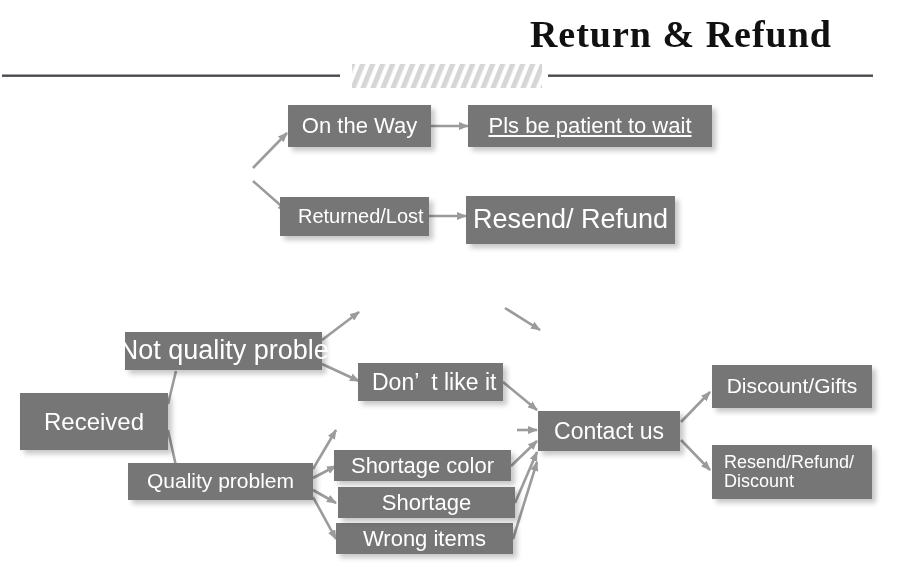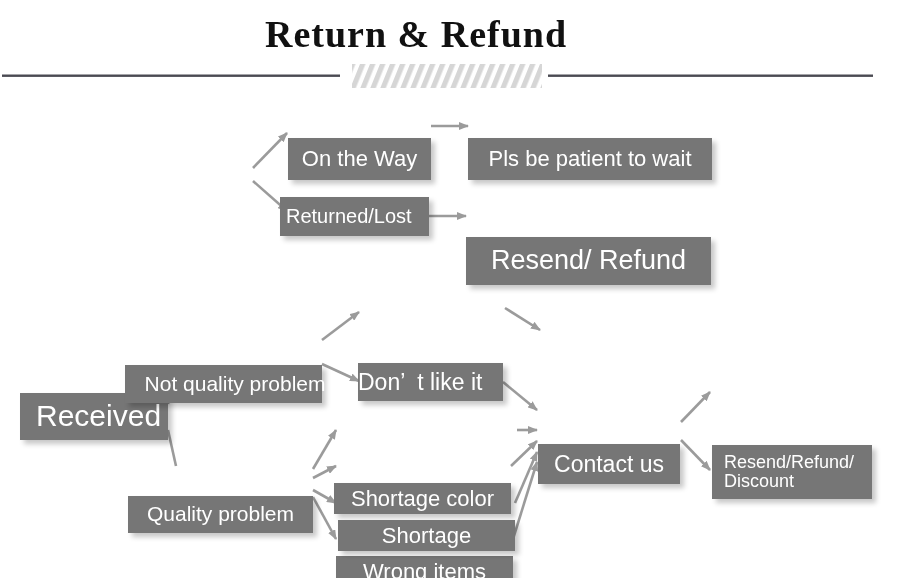--- a/index.html
+++ b/index.html
@@ -17,21 +17,21 @@
     background: #ffffff;
     overflow: hidden;
   }
 
   
   #title {
     position: absolute;
     left: 0;
     top: 12px;
     width: 832px;
-    text-align: center;
+    text-align: right;
     font-family: "Liberation Serif", serif;
     font-size: 38px;
     font-weight: bold;
     letter-spacing: 1px;
     color: #111111;
     white-space: pre;
   }
   #divider {
     position: absolute;
     left: 0;
@@ -47,21 +47,21 @@
     color: #ffffff;
     box-sizing: border-box;
     display: flex;
     align-items: center;
     box-shadow: 4px 4px 5px rgba(0,0,0,0.22);
     font-family: "Liberation Sans", sans-serif;
     white-space: pre;
     line-height: 1.08;
     overflow: visible;
   }
-  .node.center { justify-content: center; margin-top: 33px; }
+  .node.center { justify-content: center; }
   .node.left   { justify-content: flex-start; }
 
   
   #connectors {
     position: absolute;
     left: 0;
     top: 0;
     width: 900px;
     height: 578px;
     pointer-events: none;
@@ -118,41 +118,42 @@
       <path d="M513,539 L537,462" marker-end="url(#ah)"></path>
 
       <path d="M681,422 L710,392" marker-end="url(#ah)"></path>
       <path d="M681,440 L710,470" marker-end="url(#ah)"></path>
     </g>
   </svg>
 
 
   <div class="node center" style="left:288px; top:105px; width:143px; height:42px; font-size:22px;">On the Way</div>
 
-  <div class="node center" style="left:468px; top:105px; width:244px; height:42px; font-size:22px;">Pls be patient to wait</div>
+  <div class="node center" style="left:468px; top:105px; width:244px; height:42px; font-size:22px;text-decoration:underline;">Pls be patient to wait</div>
 
-  <div class="node left" style="left:280px; top:197px; width:149px; height:39px; padding-left:6px; font-size:20px;">Returned/Lost</div>
+  <div class="node left" style="left:280px; top:197px; width:149px; height:39px; padding-left:18px; font-size:20px;">Returned/Lost</div>
 
-  <div class="node center" style="left:466px; top:204px; width:245px; height:48px; font-size:27px;">Resend/ Refund</div>
+  <div class="node center" style="left:466px; top:196px; width:209px; height:48px; font-size:27px;">Resend/ Refund</div>
 
-  <div class="node left" style="left:20px; top:393px; width:148px; height:47px; padding-left:16px; font-size:30px;">Received</div>
+  <div class="node left" style="left:20px; top:393px; width:148px; height:57px; padding-left:24px; font-size:24px;">Received</div>
 
-  <div class="node center" style="left:125px; top:332px; width:197px; height:38px; font-size:21px;padding-left:23px;">Not quality problem</div>
+  <div class="node center" style="left:125px; top:332px; width:197px; height:38px; font-size:27px;padding-left:23px;">Not quality problem</div>
 
   <div class="node center" style="left:128px; top:463px; width:185px; height:37px; font-size:21px;">Quality problem</div>
 
 
-  <div class="node left" style="left:358px; top:363px; width:145px; height:38px; padding-left:0; font-size:23px;">Don’  t like it</div>
+  <div class="node left" style="left:358px; top:363px; width:145px; height:38px; padding-left:14px; font-size:23px;">Don’  t like it</div>
 
 
   <div class="node center" style="left:334px; top:450px; width:177px; height:31px; font-size:22px;">Shortage color</div>
 
   <div class="node center" style="left:336px; top:523px; width:177px; height:31px; font-size:22px;">Wrong items</div>
 
   <div class="node center" style="left:338px; top:487px; width:177px; height:31px; font-size:22px;">Shortage</div>
 
   <div class="node center" style="left:538px; top:411px; width:142px; height:40px; font-size:23px;">Contact us</div>
 
+  <div class="node center" style="left:712px; top:365px; width:160px; height:43px; font-size:21px;">Discount/Gifts</div>
 
   <div class="node left" style="left:712px; top:445px; width:160px; height:54px; padding-left:12px; font-size:18px;">Resend/Refund/
 Discount</div>
 
 </div>
 
 </body></html>

